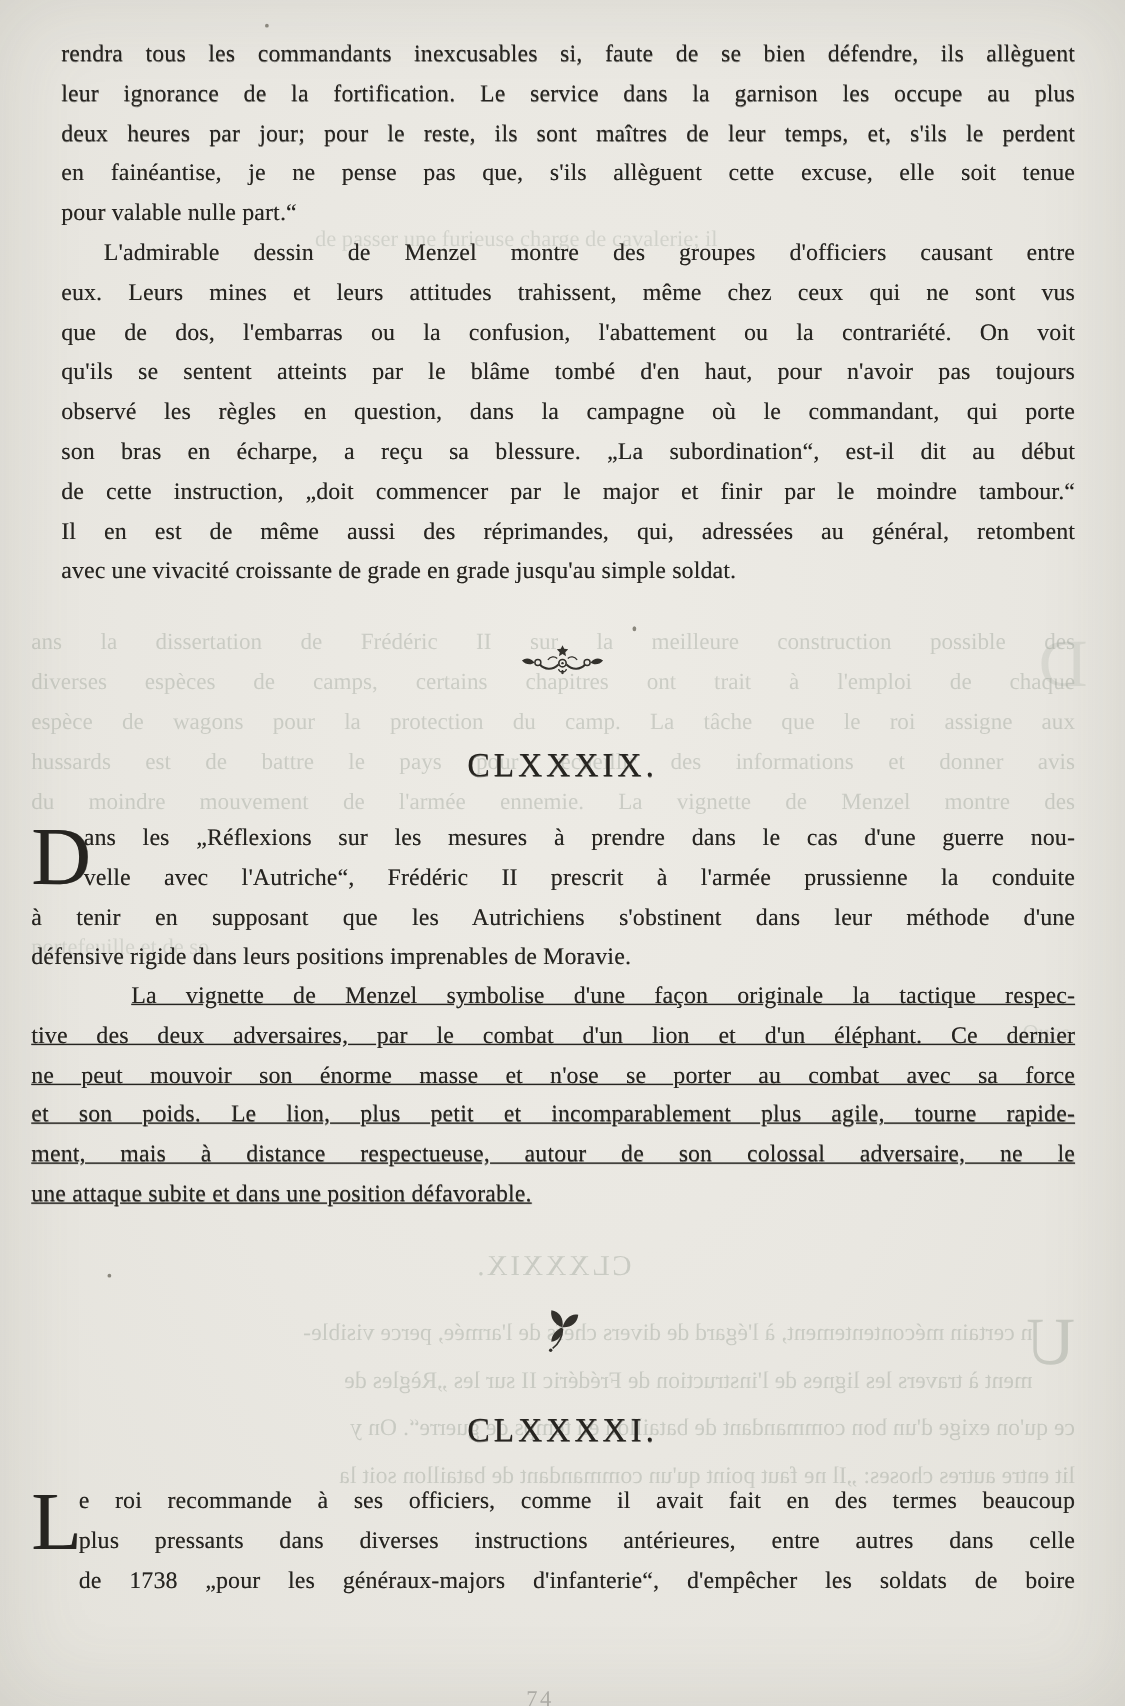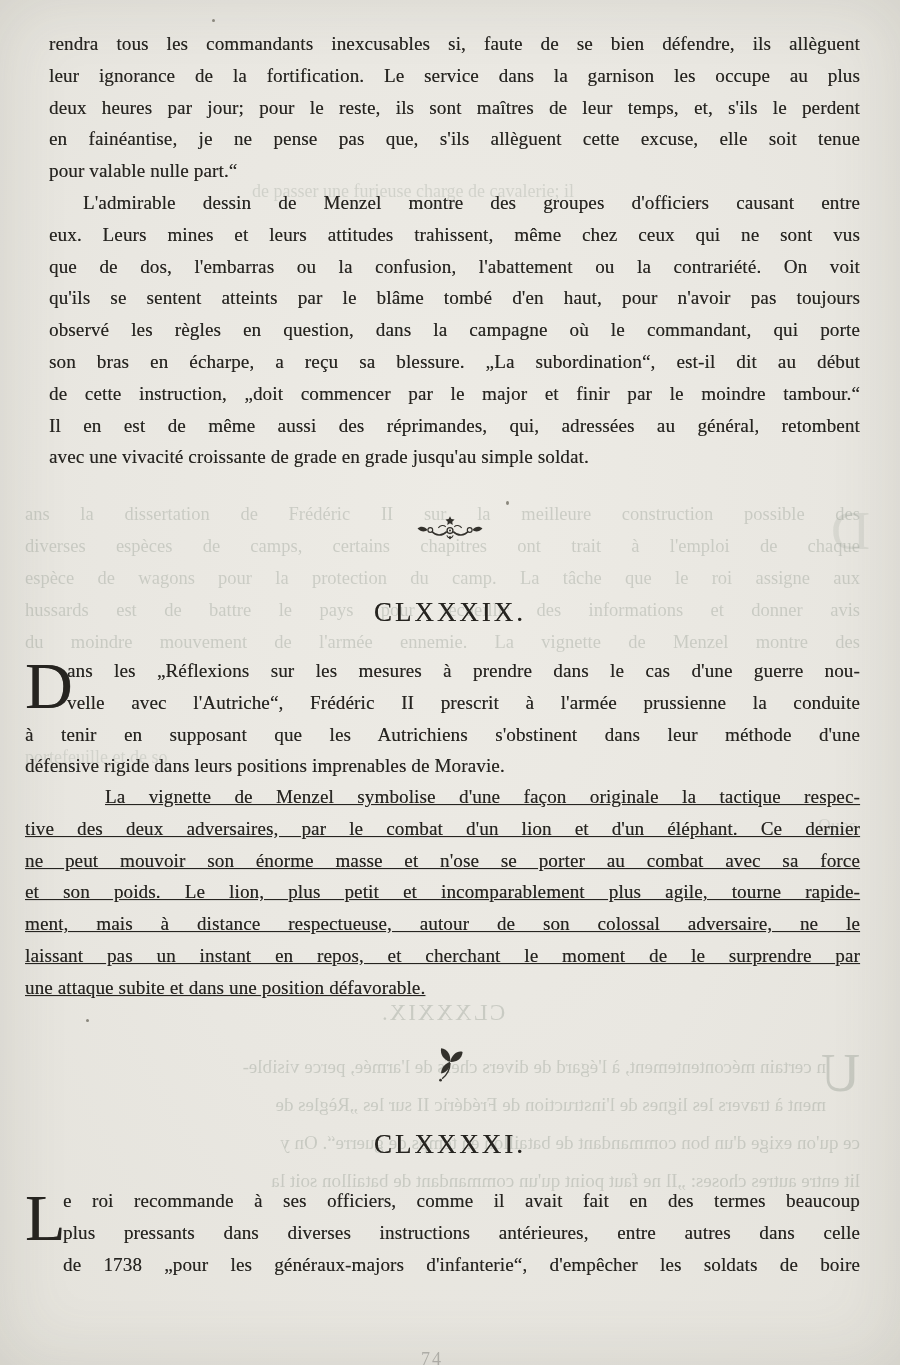--- a/index.html
+++ b/index.html
@@ -140,21 +140,20 @@
         <div class="line">défensive rigide dans leurs positions imprenables de Moravie.</div>
       </div>
   </div>
 
   <div class="textblock sec1p2 body-text para jpara closed indent-lg">
       <div class="line">La vignette de Menzel symbolise d'une façon originale la tactique respec-</div>
       <div class="line">tive des deux adversaires, par le combat d'un lion et d'un éléphant. Ce dernier</div>
       <div class="line">ne peut mouvoir son énorme masse et n'ose se porter au combat avec sa force</div>
       <div class="line">et son poids. Le lion, plus petit et incomparablement plus agile, tourne rapide-</div>
       <div class="line">ment, mais à distance respectueuse, autour de son colossal adversaire, ne le</div>
-      <div class="line">laissant pas un instant en repos, et cherchant le moment de le surprendre par</div>
       <div class="line">une attaque subite et dans une position défavorable.</div>
     </div>
 
   <div class="ornament ornament-2">
     <svg width="32" height="42" viewBox="0 0 60 80" aria-hidden="true">
       <g fill="#33312c" stroke="#33312c">
         <path d="M30,34 C18,30 11,20 13,8 C26,10 32,21 30,34 Z" stroke="none"></path>
         <path d="M30,34 C34,20 44,12 54,15 C53,28 42,35 30,34 Z" stroke="none"></path>
         <path d="M30,34 C20,38 13,46 13,56 C24,54 30,46 30,36 Z" stroke="none"></path>
         <path d="M30,36 C30,48 25,58 15,66" fill="none" stroke-width="2.5"></path>

